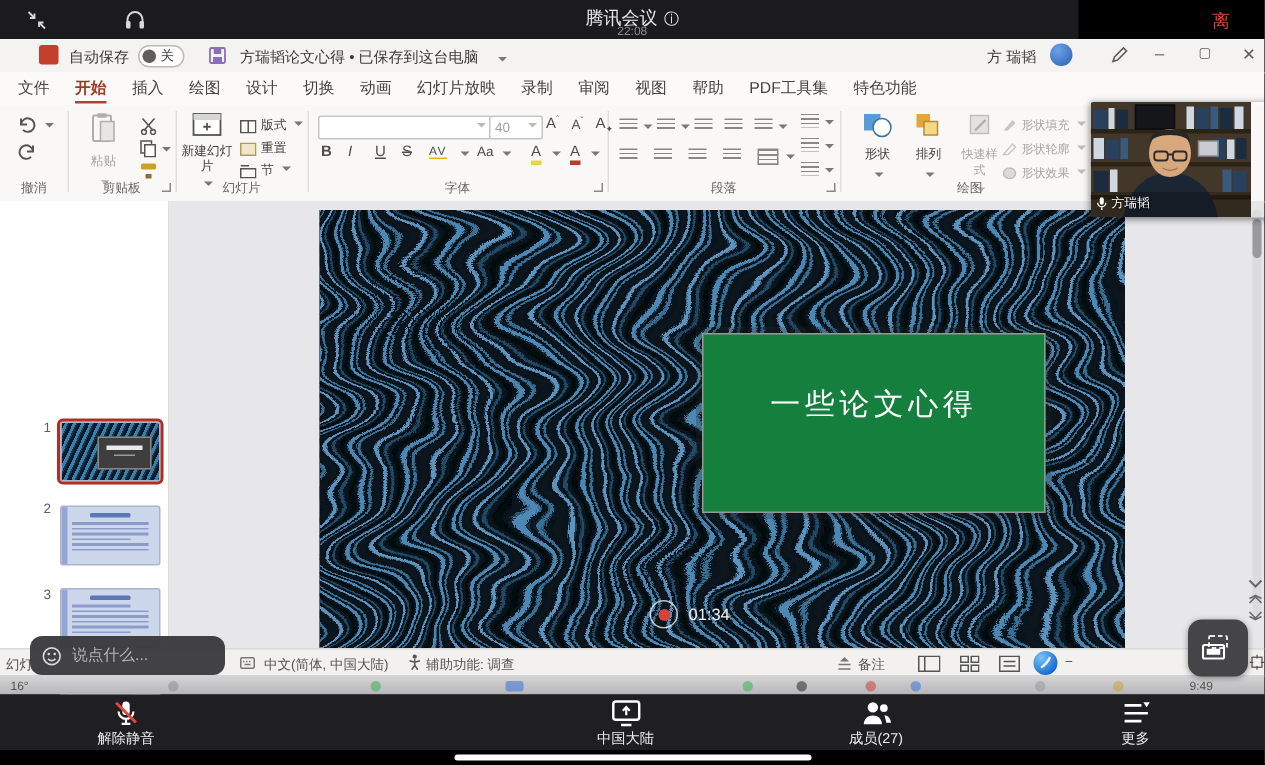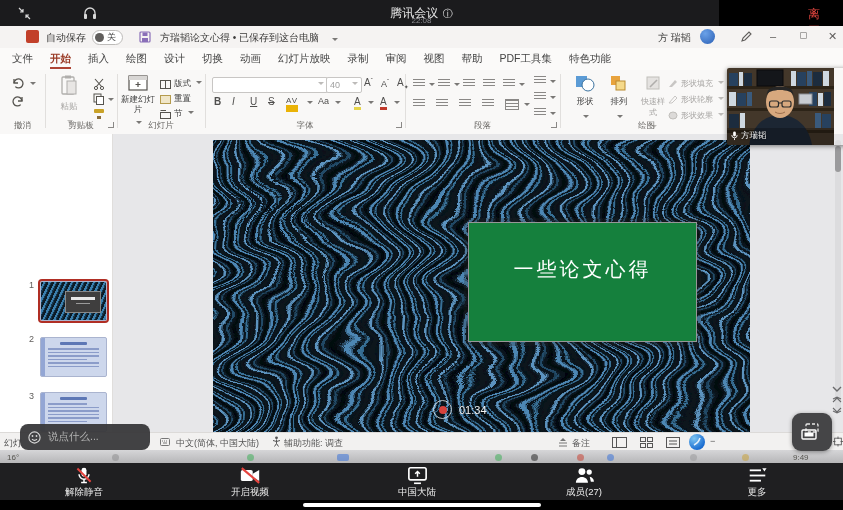--- a/index.html
+++ b/index.html
@@ -265,21 +265,21 @@
         <span>40</span>
         <span class="dd g"></span>
       </div>
     <span class="fbtn abs" style="left:364px;top:7px"><span>A</span><sup style="font-size:6px">ˆ</sup></span>
     <span class="fbtn abs" style="left:381px;top:8px;font-size:9px"><span>A</span><sup style="font-size:6px">ˇ</sup></span>
     <span class="fbtn abs" style="left:397px;top:7px"><span>A</span><sub style="font-size:6px">✦</sub></span>
     <span class="fbtn abs" style="left:214px;top:26px;font-weight:bold">B</span>
     <span class="fbtn abs" style="left:232px;top:26px;font-style:italic">I</span>
     <span class="fbtn abs" style="left:250px;top:26px;text-decoration:underline">U</span>
     <span class="fbtn abs" style="left:268px;top:26px;text-decoration:line-through">S</span>
-    <span class="fbtn abs" style="left:286px;top:26px;font-size:8px;letter-spacing:1px;border-bottom:7px solid #eab308">AV</span>
+    <span class="fbtn abs" style="left:286px;top:26px;font-size:8px;letter-spacing:1px;border-bottom:1px solid #eab308">AV</span>
     <span class="dd abs" style="left:305px;top:31px"></span>
     <span class="fbtn abs" style="left:318px;top:26px;font-size:9px">Aa</span>
     <span class="dd abs" style="left:333px;top:31px"></span>
     <span class="fbtn abs" style="left:354px;top:26px;border-bottom:3px solid #e6d44a">A</span>
     <span class="dd abs" style="left:366px;top:31px"></span>
     <span class="fbtn abs" style="left:380px;top:26px;border-bottom:3px solid #c0392b">A</span>
     <span class="dd abs" style="left:392px;top:31px"></span>
     <div class="glabel" style="left:205px;width:200px">字体</div>
     <div class="launcher" style="left:396px;top:52px"></div>
 
@@ -704,28 +704,20 @@
   <div class="mbtn" style="left:44px">
     <svg width="20" height="19" viewBox="0 0 24 23">
         <rect x="9" y="2" width="6" height="11" rx="3" fill="#fff"></rect>
         <path d="M6 10a6 6 0 0 0 12 0" stroke="#fff" stroke-width="1.8" fill="none"></path>
         <line x1="12" y1="16" x2="12" y2="20" stroke="#fff" stroke-width="1.8"></line>
         <line x1="8.5" y1="20" x2="15.5" y2="20" stroke="#fff" stroke-width="1.8"></line>
         <line x1="4" y1="3" x2="20" y2="19" stroke="#e5443f" stroke-width="2.4"></line>
       </svg>
     <span>解除静音</span>
   </div>
-  <div class="mbtn" style="left:210px">
-    <svg width="22" height="19" viewBox="0 0 24 20">
-        <rect x="2" y="4" width="13" height="12" rx="2" fill="#fff"></rect>
-        <path d="M15 8l7-4v12l-7-4z" fill="#fff"></path>
-        <line x1="3" y1="2" x2="22" y2="18" stroke="#e5443f" stroke-width="2.4"></line>
-      </svg>
-    <span>开启视频</span>
-  </div>
   <div class="mbtn" style="left:377px">
     <svg width="21" height="19" viewBox="0 0 24 22">
         <rect x="2" y="2" width="20" height="14" rx="2" fill="none" stroke="#fff" stroke-width="1.9"></rect>
         <path d="M12 12.5V6.5M9.3 9l2.7-2.7L14.7 9" stroke="#fff" stroke-width="1.7" fill="none"></path>
         <line x1="8" y1="20" x2="16" y2="20" stroke="#fff" stroke-width="1.9"></line>
       </svg>
     <span>中国大陆</span>
   </div>
   <div class="mbtn" style="left:544px">
     <svg width="21" height="19" viewBox="0 0 24 22">

